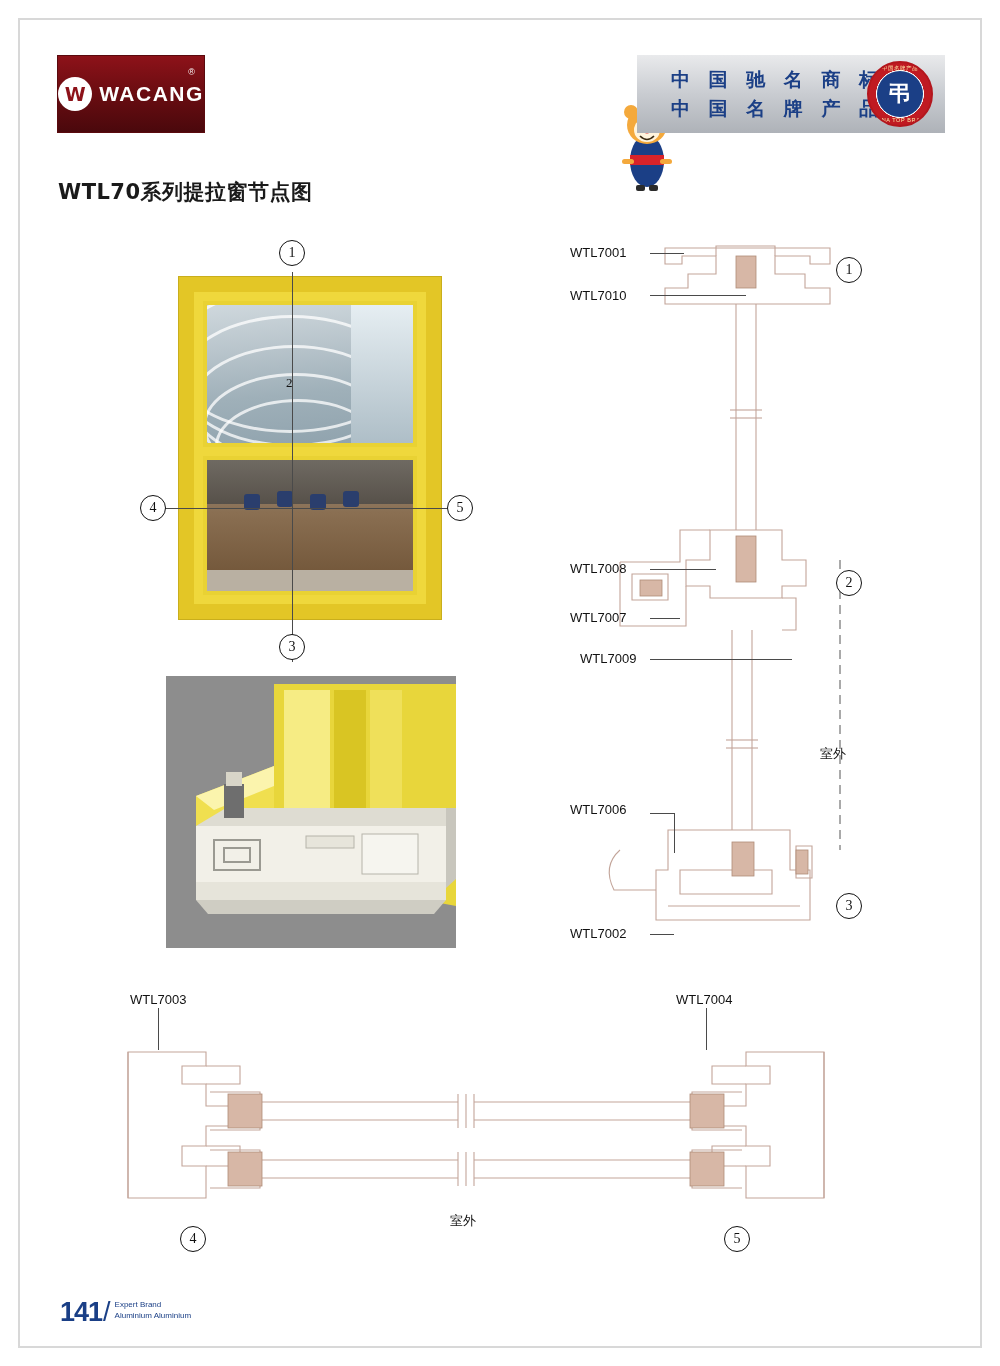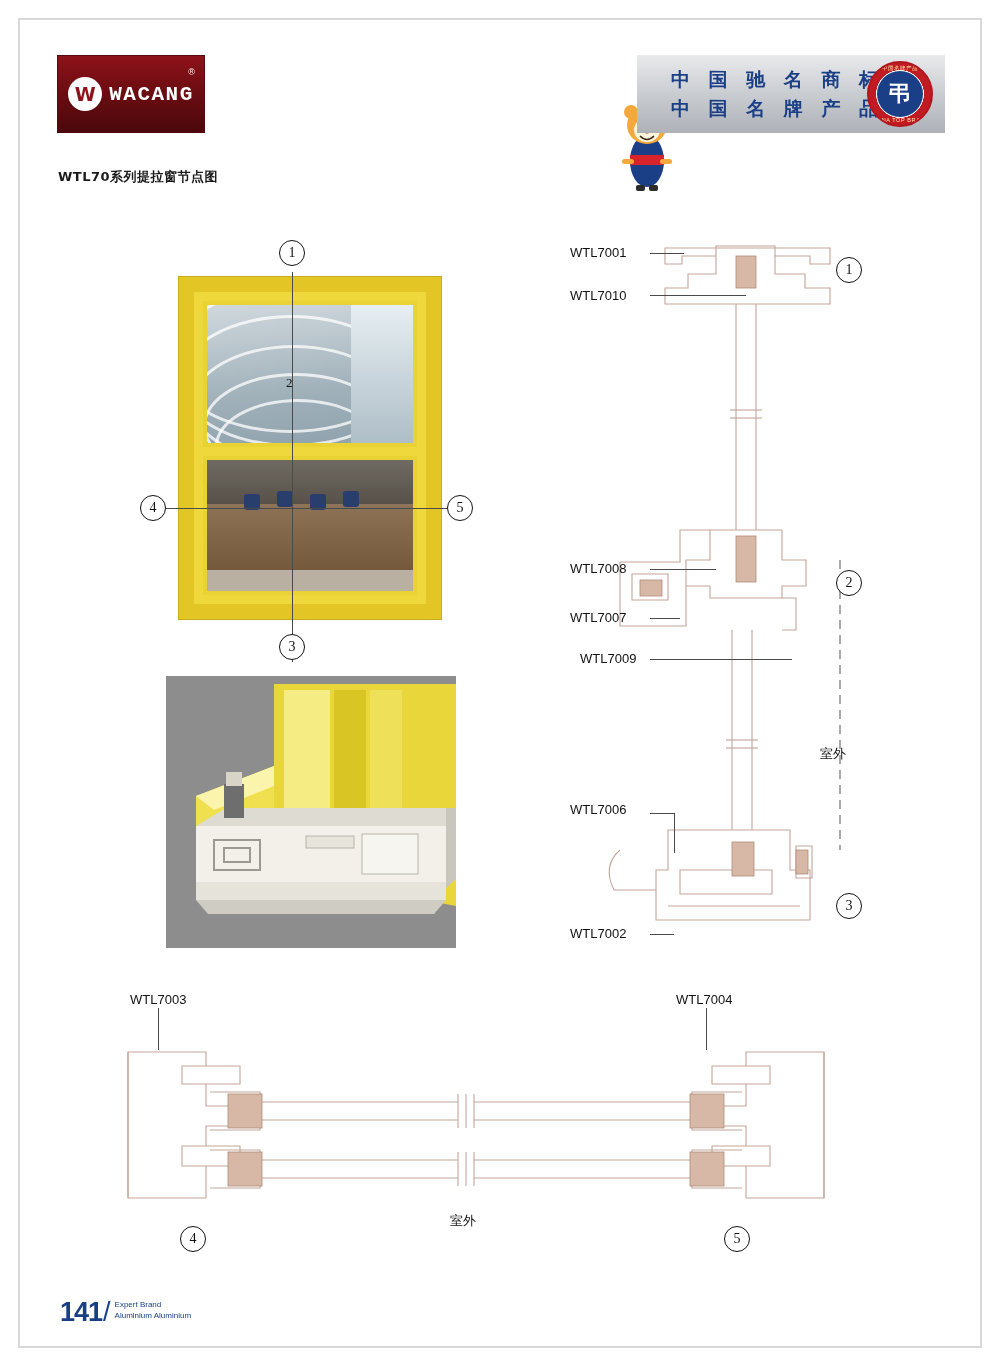--- a/index.html
+++ b/index.html
@@ -61,21 +61,21 @@
     align-items: center;
     justify-content: center;
     margin-right: 7px;
     font-family: "DejaVu Sans", sans-serif;
   }
   .logo-text {
     color: #ffffff;
     font-size: 21px;
     letter-spacing: 1.5px;
     font-weight: bold;
-    font-family: Liberation Mono, monospace;
+    font-family: Liberation Sans, sans-serif;
   }
   .logo-reg {
     position: absolute;
     right: 9px; top: 11px;
     color: #fff;
     font-size: 9px;
   }
   .hdr-yellow {
     position: absolute;
     left: 148px; top: 0;
@@ -158,22 +158,22 @@
   }
   .mascot {
     position: absolute;
     left: 563px; top: 44px;
     width: 54px; height: 92px;
   }
   
   .page-title {
     position: absolute;
     left: 58px;
-    top: 168px;
-    font-size: 13px;
+    top: 178px;
+    font-size: 21px;
     font-weight: bold;
     color: #1a1a1a;
     font-family: "DejaVu Sans", sans-serif;
     letter-spacing: .5px;
   }
   
   .photo-window {
     position: absolute;
     left: 178px; top: 276px;
     width: 264px; height: 344px;

